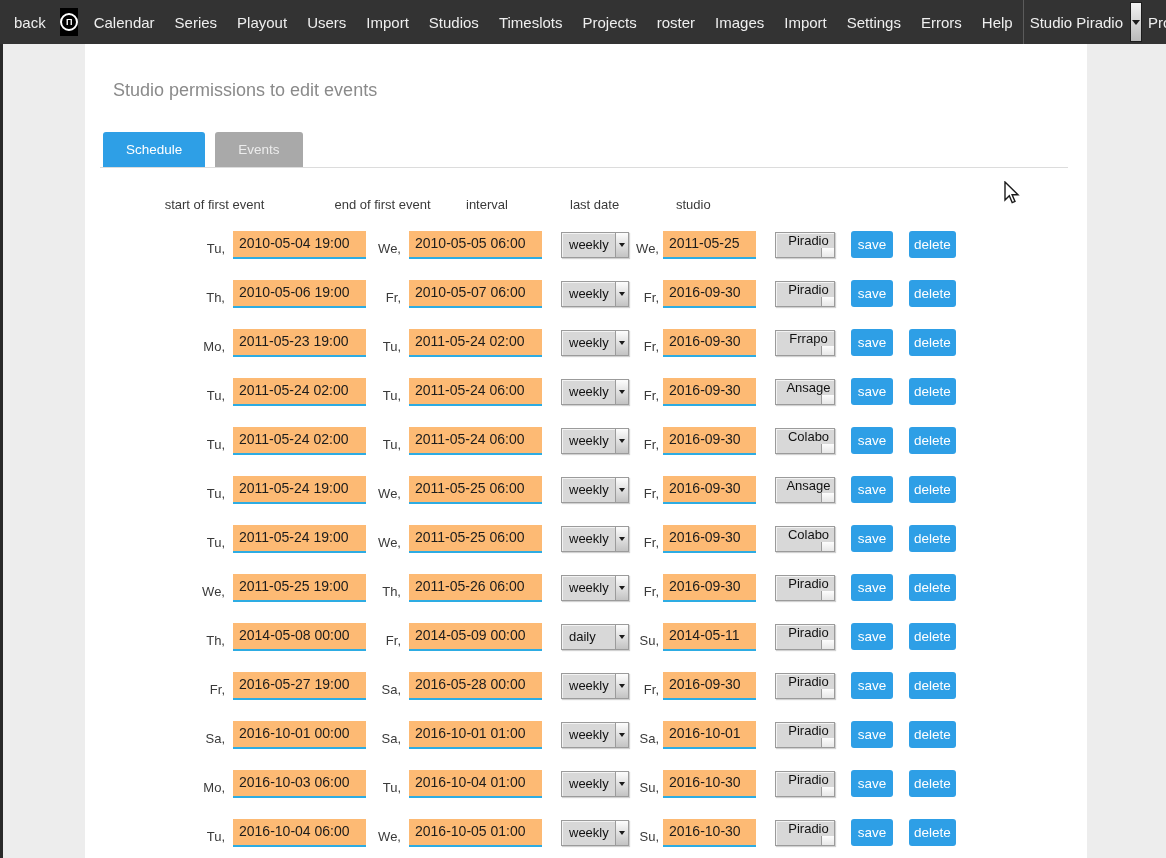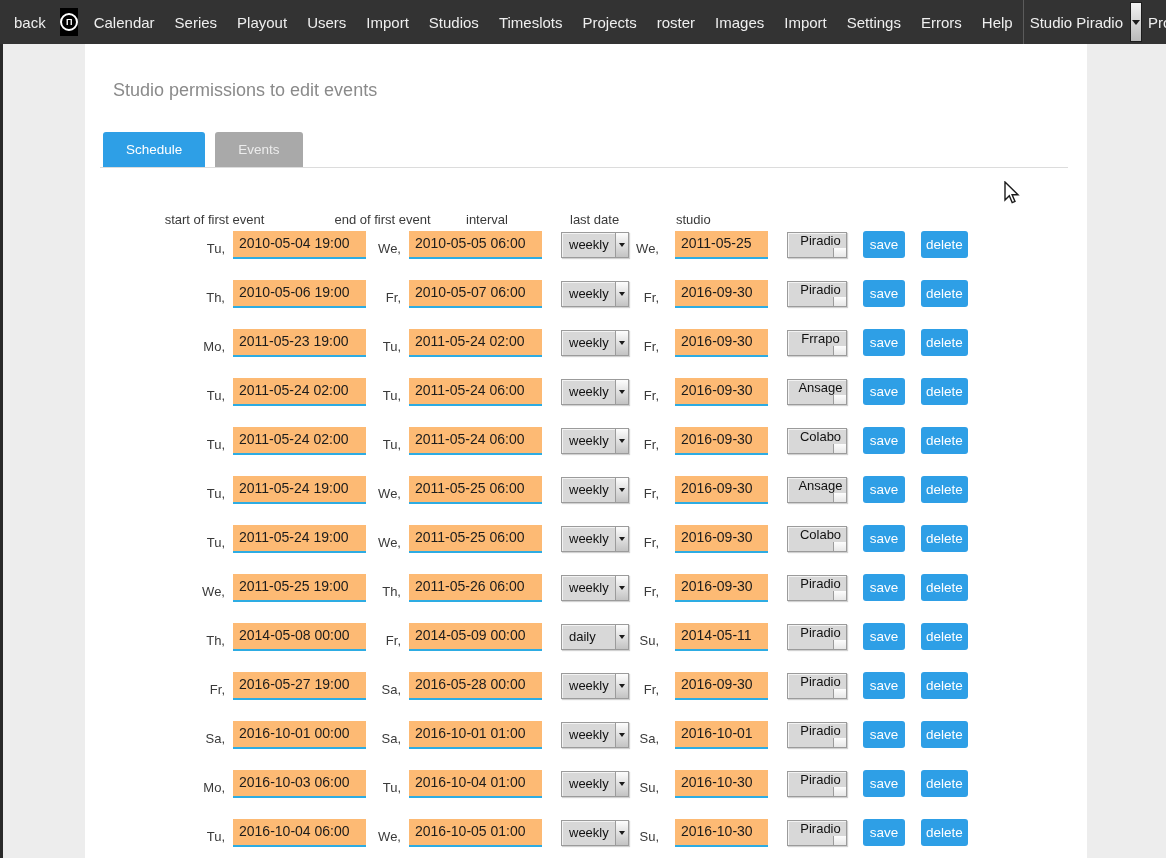--- a/index.html
+++ b/index.html
@@ -58,39 +58,39 @@
   }
   .tab {
     padding:10px 23px; font-size:13.5px; color:#ffffff; cursor:pointer;
     border-radius:3px 3px 0 0; margin-right:10px;
   }
   .tab.active { background:#2e9fe6; }
   .tab.inactive { background:#a9a9a9; color:#ececec; }
 
   
   .thead { position:relative; height:52px; font-size:13px; color:#3a3a3a; }
-  .thead span { position:absolute; top:44px; }
+  .thead span { position:absolute; top:29px; }
   .th1 { left:63px;  width:133px; text-align:center; }
   .th2 { left:231px; width:133px; text-align:center; }
   .th3 { left:381px; }
   .th4 { left:485px; }
   .th5 { left:591px; }
 
   .row { display:flex; align-items:center; height:49px; }
   .day { font-size:13px; color:#3a3a3a; position:relative; top:4px; }
   .d1 { width:140px; text-align:right; }
   .d2 { width:27px; text-align:right; margin-left:8px; }
   .d3 { width:30px; text-align:right; }
   .inp {
     height:28px; border:none; border-bottom:2px solid #2dace3; background:#fdba74;
     font-family:"Liberation Sans",sans-serif; font-size:14px; color:#1c1c1c;
     padding:0 0 2px 6px; outline:none;
   }
   .w133 { width:133px; margin-left:8px; }
-  .w93  { width:93px;  margin-left:16px; }
+  .w93  { width:93px;  margin-left:4px; }
   .sel {
     height:26px; display:flex; align-items:center; cursor:pointer;
     background:#d8d8d8; border:1px solid #9b9b9b;
     box-shadow: inset 1px 1px 0 #f3f3f3, 1px 1px 1px rgba(0,0,0,0.18);
     overflow:hidden;
   }
   .sel-text { font-size:13px; color:#111; padding-left:7px; white-space:nowrap; }
   .sel-arrow {
     margin-left:auto; width:13px; height:100%;
     background:linear-gradient(#fdfdfd,#c3c3c3);

